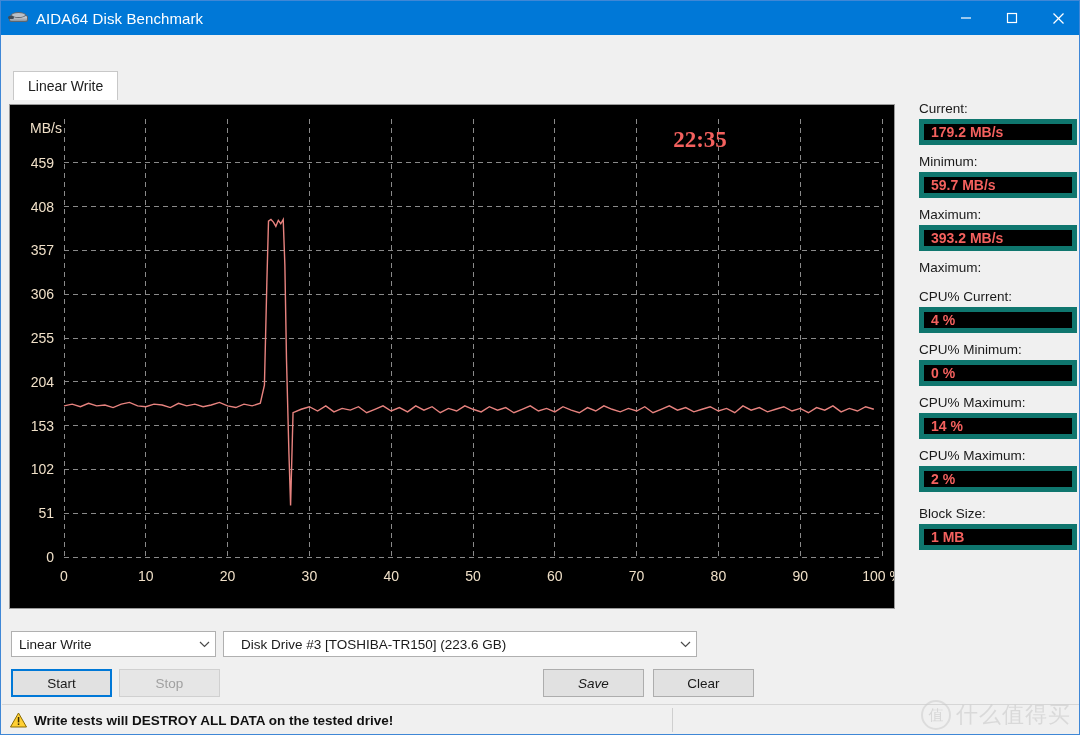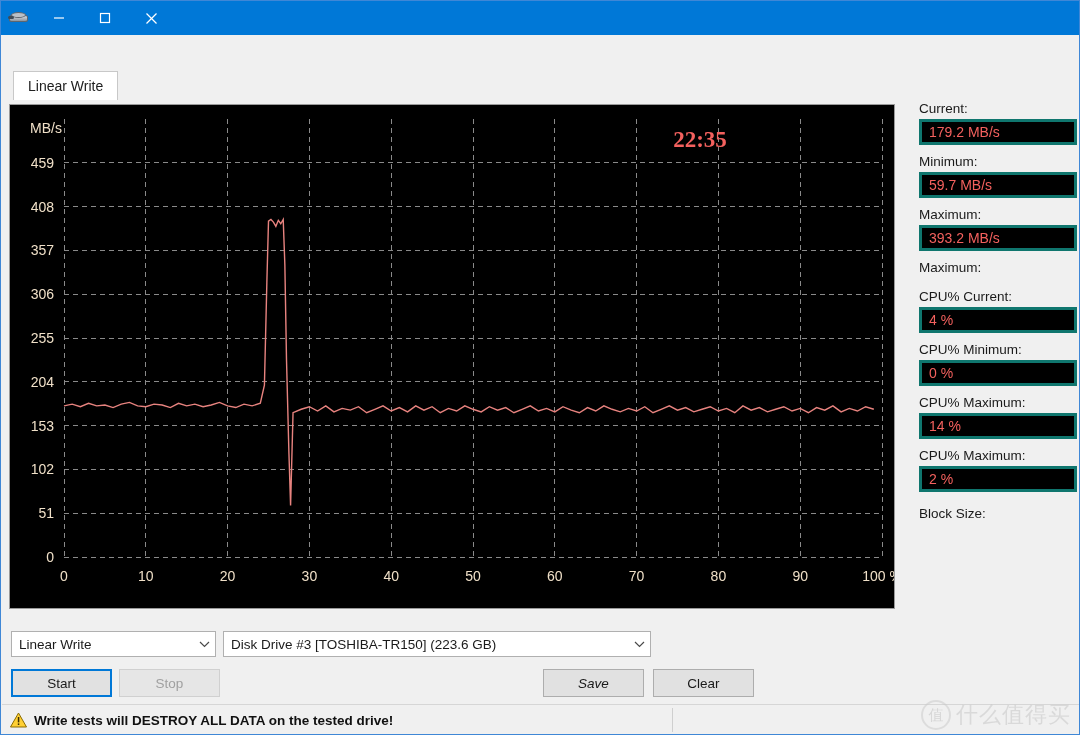--- a/index.html
+++ b/index.html
@@ -120,27 +120,27 @@
   }
   .stat-block { margin-bottom: 9px; }
   .stat-label {
     font-size: 13.5px;
     color: #1a1a1a;
     margin-bottom: 3px;
     white-space: nowrap;
   }
   .stat-value {
     background: #000000;
-    border: 3px solid #0f766e;
+    border: 5px solid #0f766e;
     height: 26px;
     display: flex; align-items: center;
     padding-left: 7px;
     color: #f4615e;
     font-size: 14px;
-    font-weight: normal;
+    font-weight: bold;
     box-sizing: border-box;
     white-space: nowrap;
   }
   .stat-block.gap { margin-top: 14px; }
 
   
   #controls { position: absolute; left: 0; top: 625px; width: 1080px; }
   .combo {
     position: absolute;
     height: 26px;
@@ -155,21 +155,21 @@
     flex: 1 1 auto;
     padding-left: 7px;
     white-space: nowrap; overflow: hidden;
   }
   .combo .combo-arrow {
     width: 22px;
     display: flex; align-items: center; justify-content: center;
     flex: 0 0 auto;
   }
   #combo-mode { left: 10px; top: 5px; width: 205px; }
-  #combo-drive { left: 222px; top: 5px; width: 428px; }
+  #combo-drive { left: 222px; top: 5px; width: 474px; padding-left: 10px; }
 
   .btn {
     position: absolute;
     height: 28px;
     background: #e1e1e1;
     border: 1px solid #adadad;
     box-sizing: border-box;
     display: flex; align-items: center; justify-content: center;
     font-size: 13.5px;
     color: #1a1a1a;
@@ -241,20 +241,21 @@
 <body>
 
 <div id="app">
 
   <div id="titlebar">
     <div id="app-icon">
       <div class="disk-body"></div>
       <div class="disk-top"></div>
       <div class="disk-cable"></div>
     </div>
+    <div id="title-text">AIDA64 Disk Benchmark</div>
     <div class="winbtn">
       <svg width="12" height="12" viewBox="0 0 12 12">
           <line x1="1" y1="6" x2="11" y2="6" stroke="#ffffff" stroke-width="1.2"></line>
         </svg>
     </div>
     <div class="winbtn">
       <svg width="12" height="12" viewBox="0 0 12 12">
           <rect x="1.5" y="1.5" width="9" height="9" fill="none" stroke="#ffffff" stroke-width="1.2"></rect>
         </svg>
     </div>
@@ -348,20 +349,21 @@
     <div class="stat-block">
       <div class="stat-label">CPU% Maximum:</div>
       <div class="stat-value">14 %</div>
     </div>
     <div class="stat-block">
       <div class="stat-label">CPU% Maximum:</div>
       <div class="stat-value">2 %</div>
     </div>
     <div class="stat-block gap">
       <div class="stat-label">Block Size:</div>
+      <div class="stat-value">1 MB</div>
     </div>
   </div>
 
   <div id="controls">
     <div class="combo" id="combo-mode">
       <div class="combo-text">Linear Write</div>
       <div class="combo-arrow">
         <svg width="11" height="7" viewBox="0 0 11 7">
             <polyline points="1,1 5.5,5.5 10,1" fill="none" stroke="#4a4a4a" stroke-width="1.2"></polyline>
           </svg>

